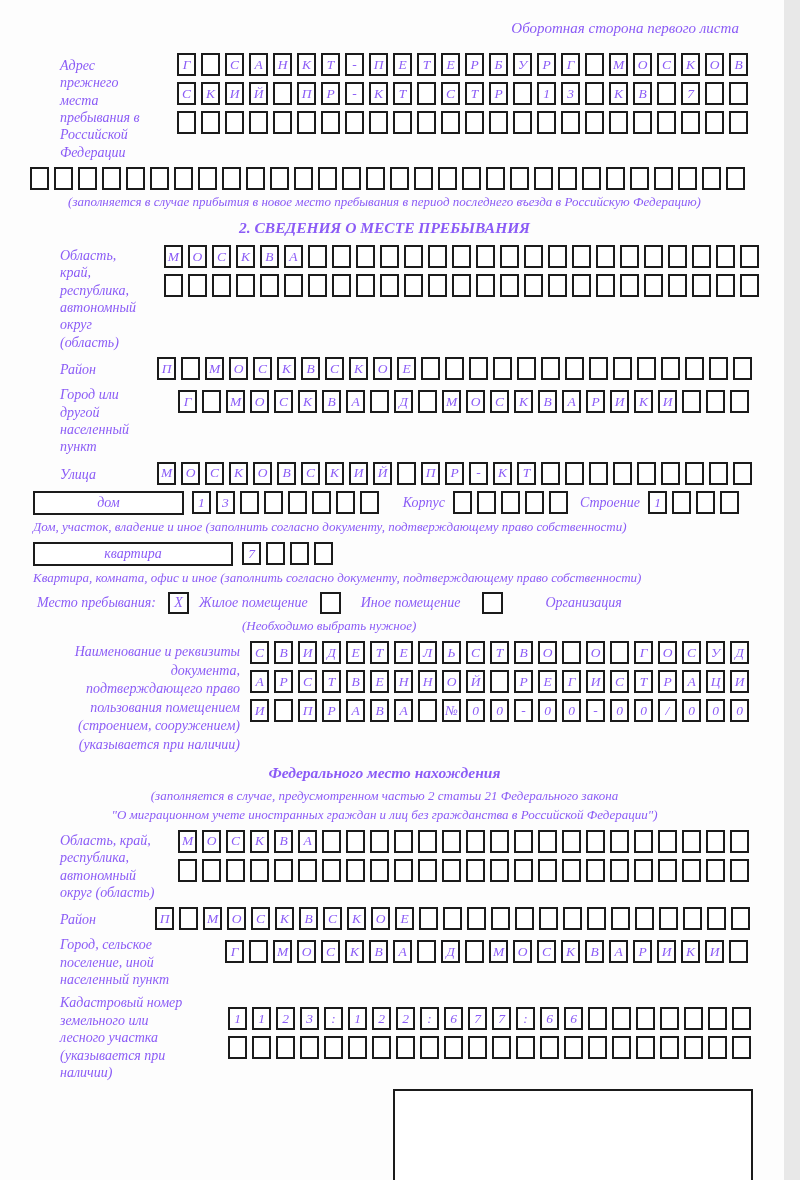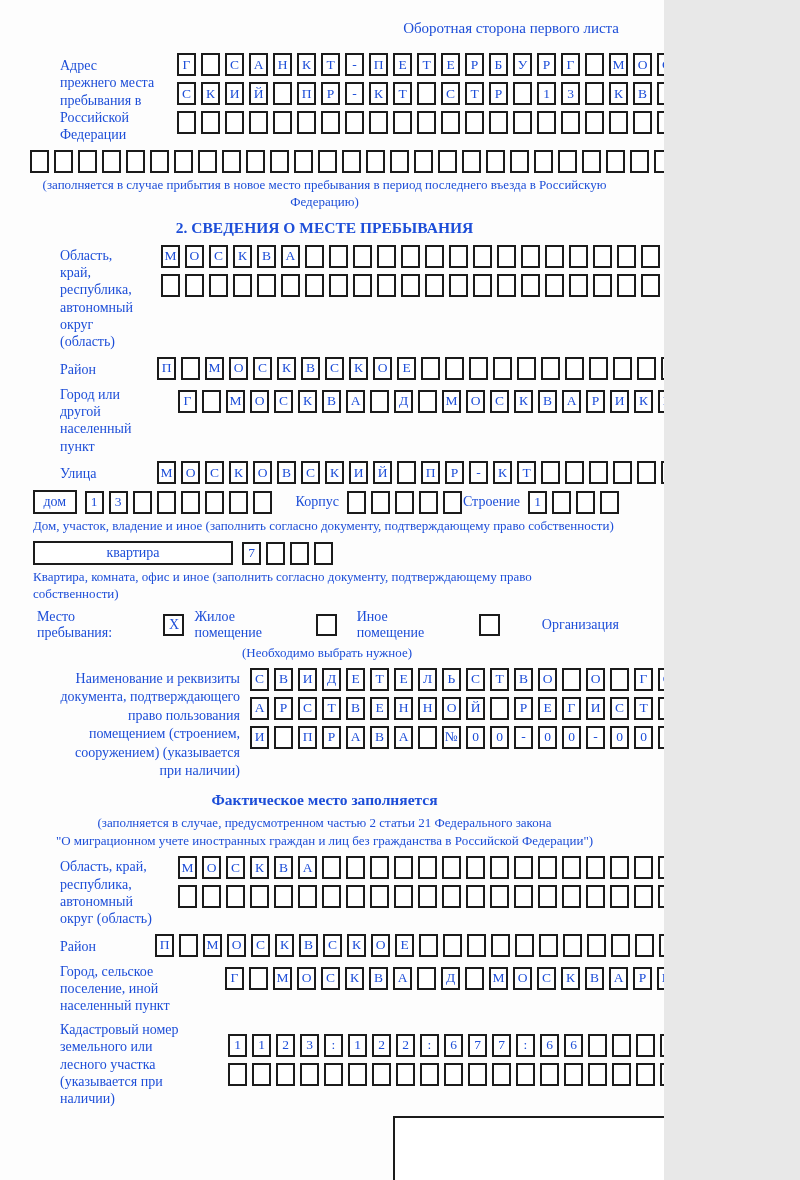--- a/index.html
+++ b/index.html
@@ -1,20 +1,20 @@
 <!DOCTYPE html>
 <html><head>
 <meta charset="utf-8">
 <style>
   * { margin:0; padding:0; box-sizing:border-box; }
   html,body { background:#e8e8e8; }
   .page {
-    width:664px; height:1180px; background:#fdfdfd; color:#1d4ed8;
+    width:784px; height:1180px; background:#fdfdfd; color:#8b5cf6;
     font-family:"Liberation Serif","DejaVu Serif",serif;
-    padding:20px 45px 0 30px; position:relative; overflow:hidden;
+    padding:20px 45px 0 30px; position:relative; overflow:hidden;font-style:italic;
   }
   .hdr { text-align:right; font-size:15px; margin-bottom:16px; }
   .lbl { font-size:14px; line-height:1.24; }
   .inl-lbl { font-size:14px; }
   .rows { display:flex; flex-direction:column; gap:6px; }
   .char-row { display:flex; gap:5px; }
   .cell {
     width:19px; height:23px; border:2px solid #1b1b1b; flex:0 0 19px;
     display:flex; align-items:center; justify-content:center;
     font-size:13.5px; background:#fff;
@@ -326,21 +326,21 @@
         <div class="cell"></div>
       </div>
     <span class="inl-lbl" style="margin:0 8px 0 24px;">Корпус</span>
     <div class="char-row">
         <div class="cell"></div>
         <div class="cell"></div>
         <div class="cell"></div>
         <div class="cell"></div>
         <div class="cell"></div>
       </div>
-    <span class="inl-lbl" style="margin:0 8px 0 1px;">Строение</span>
+    <span class="inl-lbl" style="margin:0 8px 0 12px;">Строение</span>
     <div class="char-row">
         <div class="cell">1</div>
         <div class="cell"></div>
         <div class="cell"></div>
         <div class="cell"></div>
       </div>
   </div>
   <div class="note">Дом, участок, владение и иное (заполнить согласно документу, подтверждающему право собственности)</div>
 
   <div class="inline-row">
@@ -433,21 +433,21 @@
           <div class="cell">0</div>
           <div class="cell">0</div>
           <div class="cell">/</div>
           <div class="cell">0</div>
           <div class="cell">0</div>
           <div class="cell">0</div>
         </div>
     </div>
   </div>
 
-  <div class="sec-title" style="margin-top:10px; margin-bottom:6px;">Фактическое место заполняется</div>
+  <div class="sec-title" style="margin-top:10px; margin-bottom:6px;">Федерального место нахождения</div>
   <div class="note center" style="margin-bottom:0;">(заполняется в случае, предусмотренном частью 2 статьи 21 Федерального закона</div>
   <div class="note center">"О миграционном учете иностранных граждан и лиц без гражданства в Российской Федерации")</div>
 
   <div class="frow">
     <div class="lbl" style="flex:0 0 148px; padding:2px 15px 0 30px;">Область, край, республика, автономный округ (область)</div>
     <div class="rows">
       <div class="char-row">
           <div class="cell">М</div>
           <div class="cell">О</div>
           <div class="cell">С</div>

